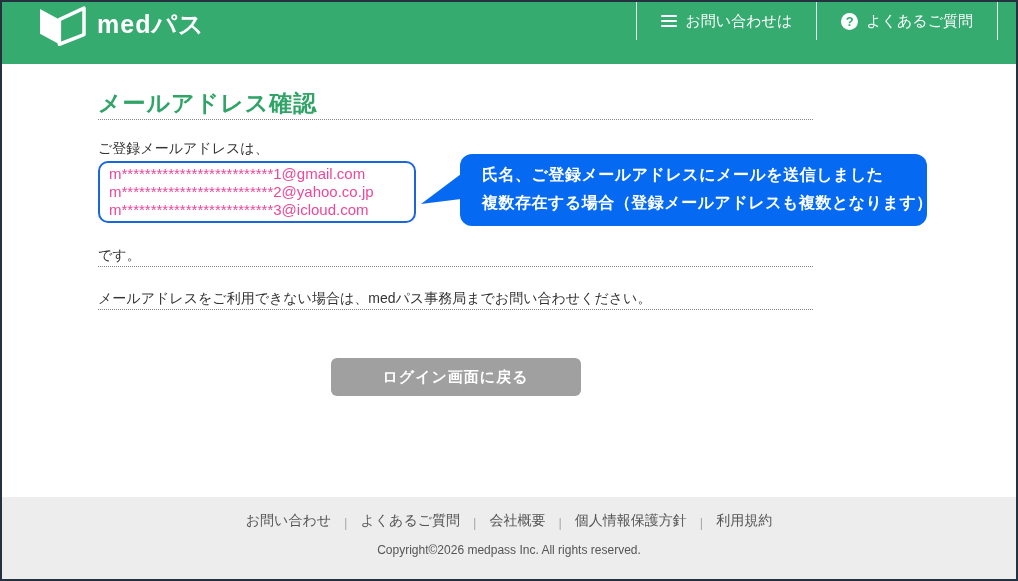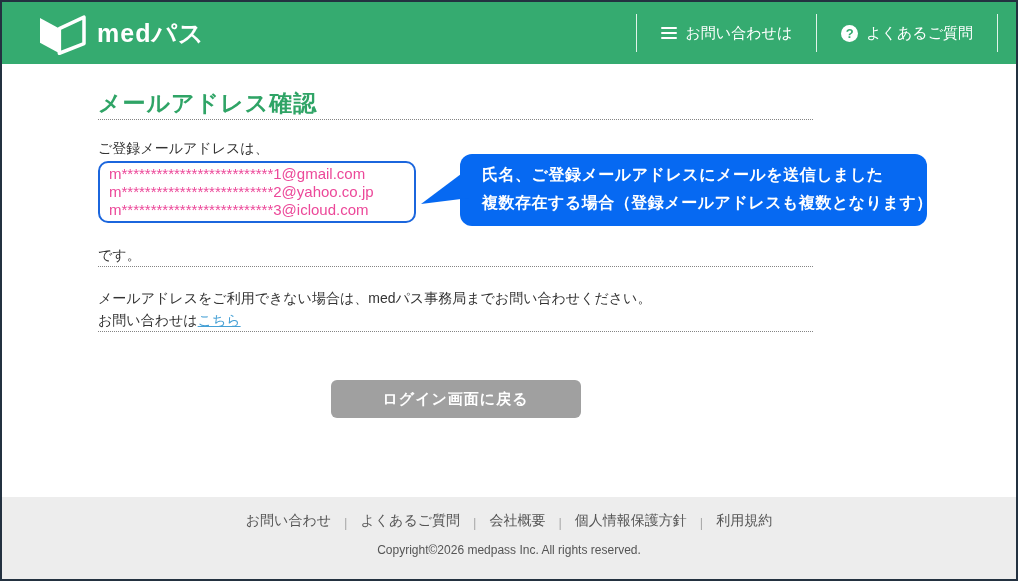--- a/index.html
+++ b/index.html
@@ -16,21 +16,21 @@
     position: relative;
     overflow: hidden;
     display: flex;
     flex-direction: column;
   }
   
   .header {
     height: 62px;
     background: #35ab70;
     display: flex;
-    align-items: center;
+    align-items: flex-start;
     padding: 0 18px 0 34px;
     flex: 0 0 auto;
   }
   .logo { display: flex; align-items: center; gap: 9px; cursor: pointer; }
   .logo svg { display: block; }
   .logo-text {
     color: #fff; font-size: 25px; font-weight: bold; letter-spacing: 1px;
   }
   .header-nav { margin-left: auto; display: flex; align-items: stretch; height: 38px; }
   .header-link {
@@ -178,21 +178,20 @@
           </svg>
           <div class="callout-line">氏名、ご登録メールアドレスにメールを送信しました</div>
           <div class="callout-line">複数存在する場合（登録メールアドレスも複数となります）</div>
         </div>
       </div>
 
       <hr class="dotted hr2">
 
       <div class="contact-block">
         <p class="body-text">メールアドレスをご利用できない場合は、medパス事務局までお問い合わせください。</p>
-        <p class="body-text"><span>お問い合わせは</span><a class="inline-link">こちら</a></p>
       </div>
 
       <hr class="dotted hr3">
 
       <div class="button-row">
         <button class="back-button">ログイン画面に戻る</button>
       </div>
     </div>
   </main>
 

